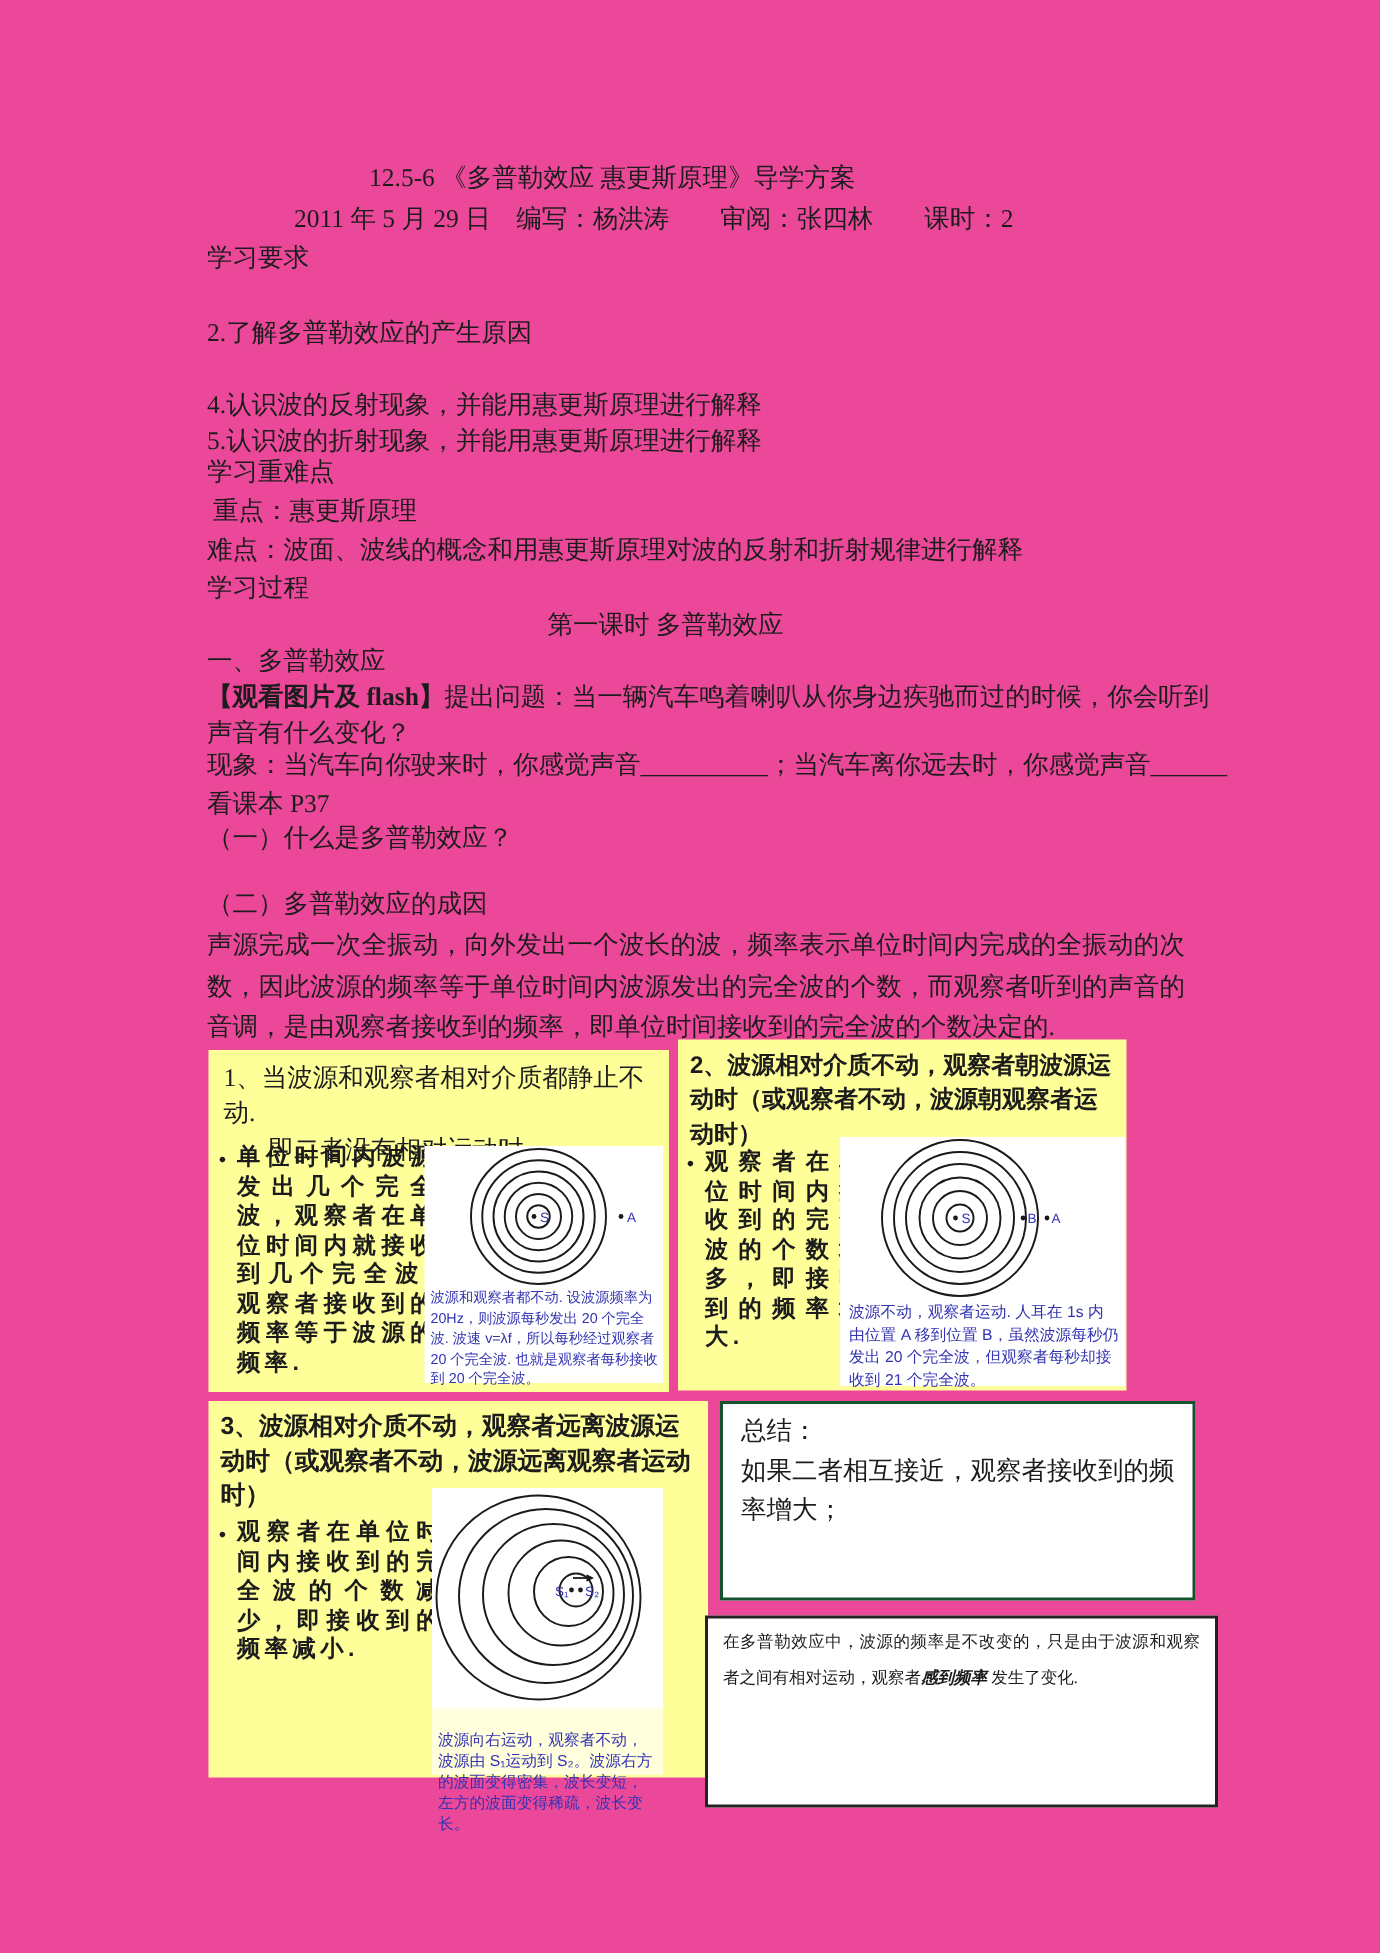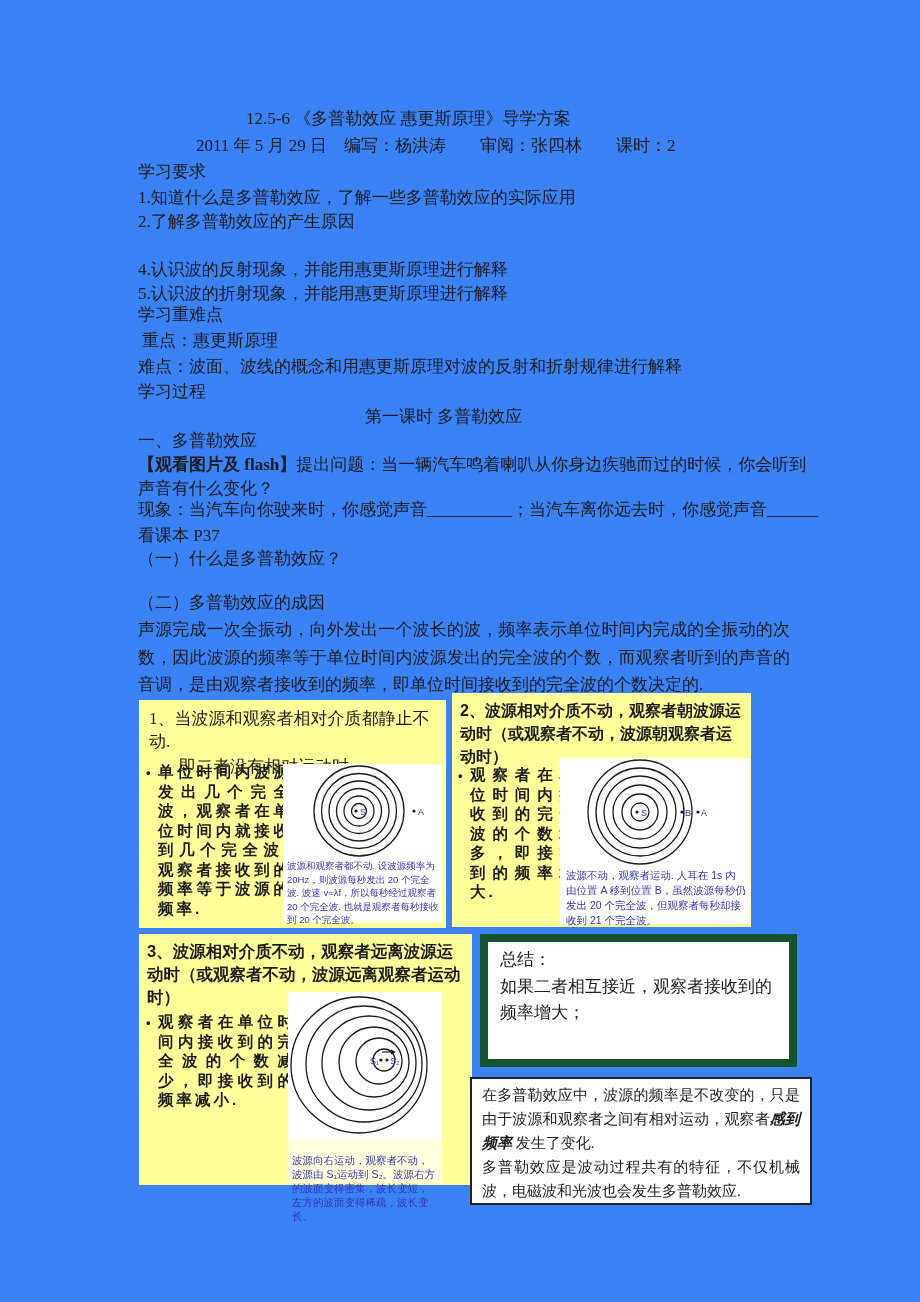--- a/index.html
+++ b/index.html
@@ -1,16 +1,16 @@
 <!DOCTYPE html>
 <html><head>
 <meta charset="utf-8">
 <style>
   html,body{margin:0;padding:0;background:#ffffff;}
-  .page{position:relative;width:920px;height:1302px;background:#3b82f6;overflow:hidden;
+  .page{position:relative;width:920px;height:1302px;background:#ec4899;overflow:hidden;
         font-family:"Liberation Serif","DejaVu Serif",serif;color:#1c1c1c;}
   .abs{position:absolute;}
   .line{font-size:17px;line-height:22px;white-space:nowrap;}
   .wrap{font-size:17px;line-height:27.5px;white-space:normal;}
   .boldseg{font-weight:bold;}
   
   .defbox{border:1.6px solid #1c1c1c;background:#ffffff;padding:6px 13px;
           font-size:17px;line-height:27px;text-align:justify;}
   
   .case{background:#FFFF99;}
@@ -24,36 +24,35 @@
   .bullet-mark{position:absolute;left:0;top:1px;letter-spacing:0;font-size:13px;}
   .diagram{position:absolute;background:#ffffff;}
   .cap{position:absolute;color:#3333B3;font-family:"Liberation Sans","DejaVu Sans",sans-serif;}
   .cap1{left:4px;top:95px;right:3px;font-size:9.5px;line-height:13.5px;}
   .cap2{left:6px;top:110px;right:4px;font-size:10.5px;line-height:15px;}
   .cap3{left:0;bottom:0;right:0;height:44px;background:#FFFFDE;font-size:10.5px;
         line-height:14px;padding:14px 4px;box-sizing:border-box;}
   .ring{fill:none;stroke:#1a1a1a;stroke-width:1.3;}
   .bluetext{fill:#3333B3;font-family:"Liberation Sans","DejaVu Sans",sans-serif;font-size:9px;}
   
-  .sumbox{border:8px solid #14532d;background:#fff;padding:5px 12px;box-sizing:border-box;
+  .sumbox{border:2px solid #14532d;background:#fff;padding:5px 12px;box-sizing:border-box;
           font-size:17px;line-height:26.5px;}
   .notebox{border:2px solid #222;background:#fff;padding:4px 10px;box-sizing:border-box;
-           font-size:15px;line-height:24px;text-align:justify;}
+           font-size:11px;line-height:24px;text-align:justify;}
   .em-bi{font-weight:bold;font-style:italic;}
 </style>
 </head>
 <body>
 
 <div class="page">
 
   <div class="abs line" style="left:246px;top:108px;">12.5-6 《多普勒效应 惠更斯原理》导学方案</div>
   <div class="abs line" style="left:196px;top:135px;">2011 年 5 月 29 日　编写：杨洪涛　　审阅：张四林　　课时：2</div>
 
   <div class="abs line" style="left:138px;top:161px;">学习要求</div>
-  <div class="abs line" style="left:138px;top:187px;">1.知道什么是多普勒效应，了解一些多普勒效应的实际应用</div>
   <div class="abs line" style="left:138px;top:211px;">2.了解多普勒效应的产生原因</div>
   <div class="abs line" style="left:138px;top:259px;">4.认识波的反射现象，并能用惠更斯原理进行解释</div>
   <div class="abs line" style="left:138px;top:283px;">5.认识波的折射现象，并能用惠更斯原理进行解释</div>
 
   <div class="abs line" style="left:138px;top:304px;">学习重难点</div>
   <div class="abs line" style="left:142px;top:330px;">重点：惠更斯原理</div>
   <div class="abs line" style="left:138px;top:356px;">难点：波面、波线的概念和用惠更斯原理对波的反射和折射规律进行解释</div>
 
   <div class="abs line" style="left:138px;top:381px;">学习过程</div>
   <div class="abs line" style="left:365px;top:406px;">第一课时 多普勒效应</div>
@@ -143,16 +142,15 @@
 
   <div class="abs sumbox" style="left:480px;top:934px;width:317px;height:133px;">
     <div>总结：</div>
     <div>如果二者相互接近，观察者接收到的频率增大；</div>
   </div>
 
   <div class="abs notebox" style="left:470px;top:1077px;width:342px;height:128px;">
     <div>
       <span>在多普勒效应中，波源的频率是不改变的，只是由于波源和观察者之间有相对运动，观察者</span><span class="em-bi">感到频率</span><span> 发生了变化.</span>
     </div>
-    <div>多普勒效应是波动过程共有的特征，不仅机械波，电磁波和光波也会发生多普勒效应.</div>
   </div>
 
 </div>
 
 </body></html>

